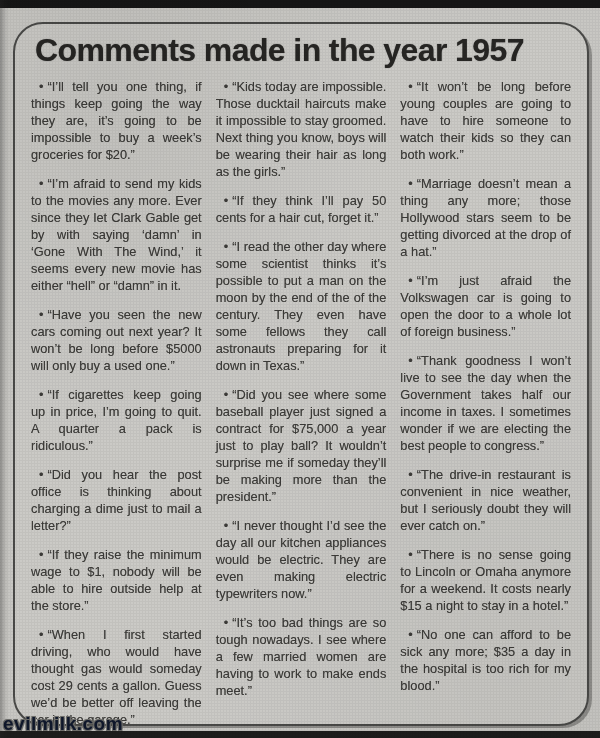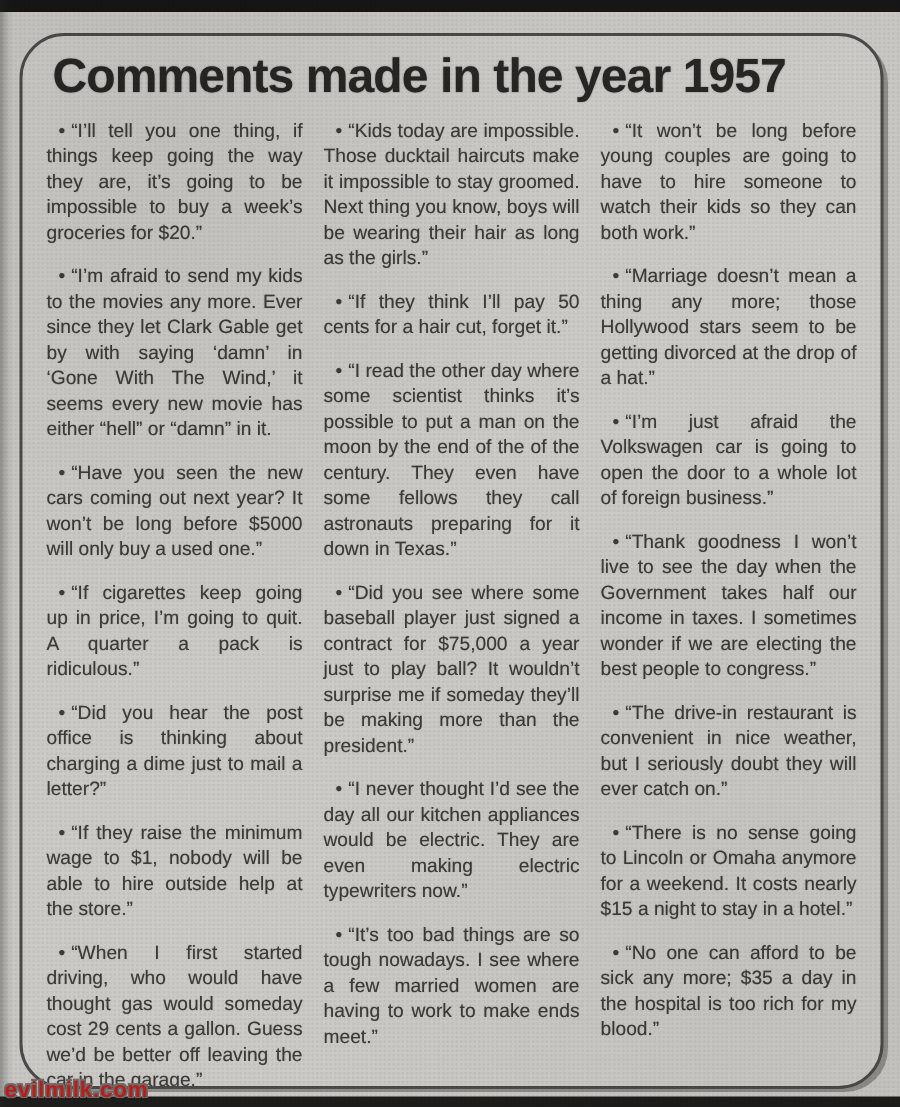--- a/index.html
+++ b/index.html
@@ -63,22 +63,22 @@
     line-height: 17px;
     color: #3d3c39;
     text-align: justify;
     margin: 0 0 12px 0;
     text-indent: 8px;
     text-shadow: 0 0 0.6px rgba(30,30,30,0.45);
   }
   p.quote .bullet { margin-right: 4px; }
   .watermark {
     position: absolute; left: 3px; bottom: 3px; z-index: 7;
-    font-size: 15px; font-weight: bold; letter-spacing: 0.5px;
-    color: #b91c1c;
+    font-size: 19px; font-weight: bold; letter-spacing: 0.5px;
+    color: #0f172a;
     text-shadow:
       1px 1px 0 #6b6b68, -1px -1px 0 #6b6b68,
       1px -1px 0 #6b6b68, -1px 1px 0 #6b6b68;
   }
 </style>
 </head>
 <body>
 
 <div class="top-bar"></div>
 

